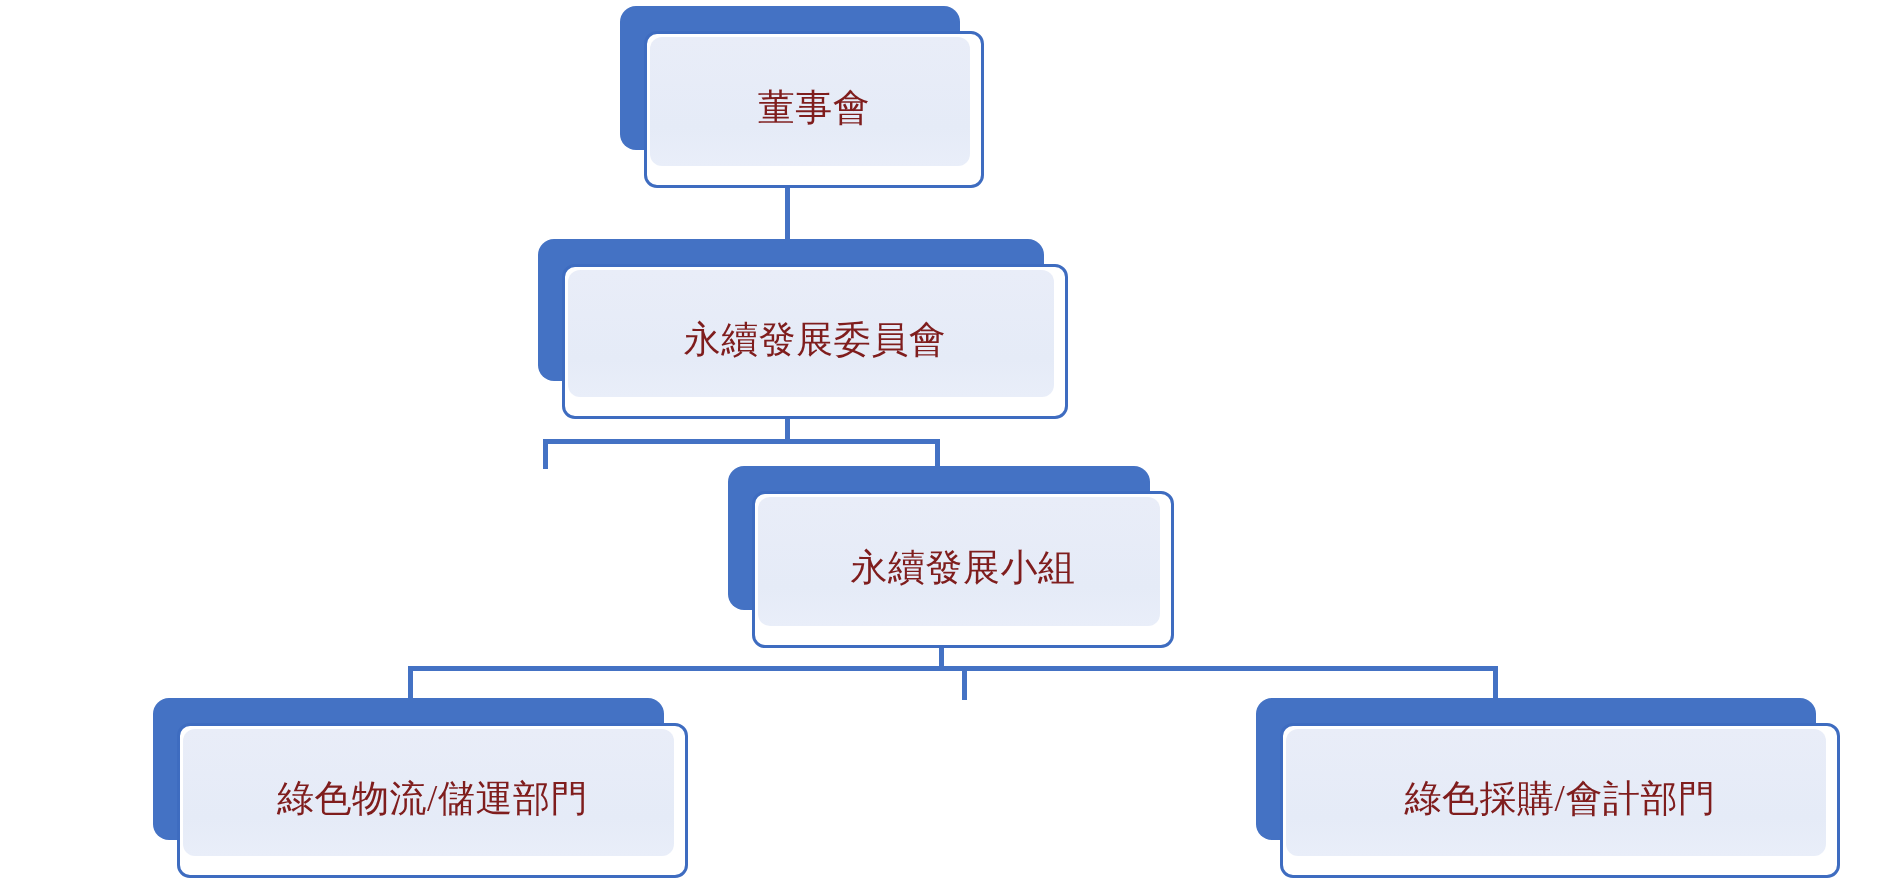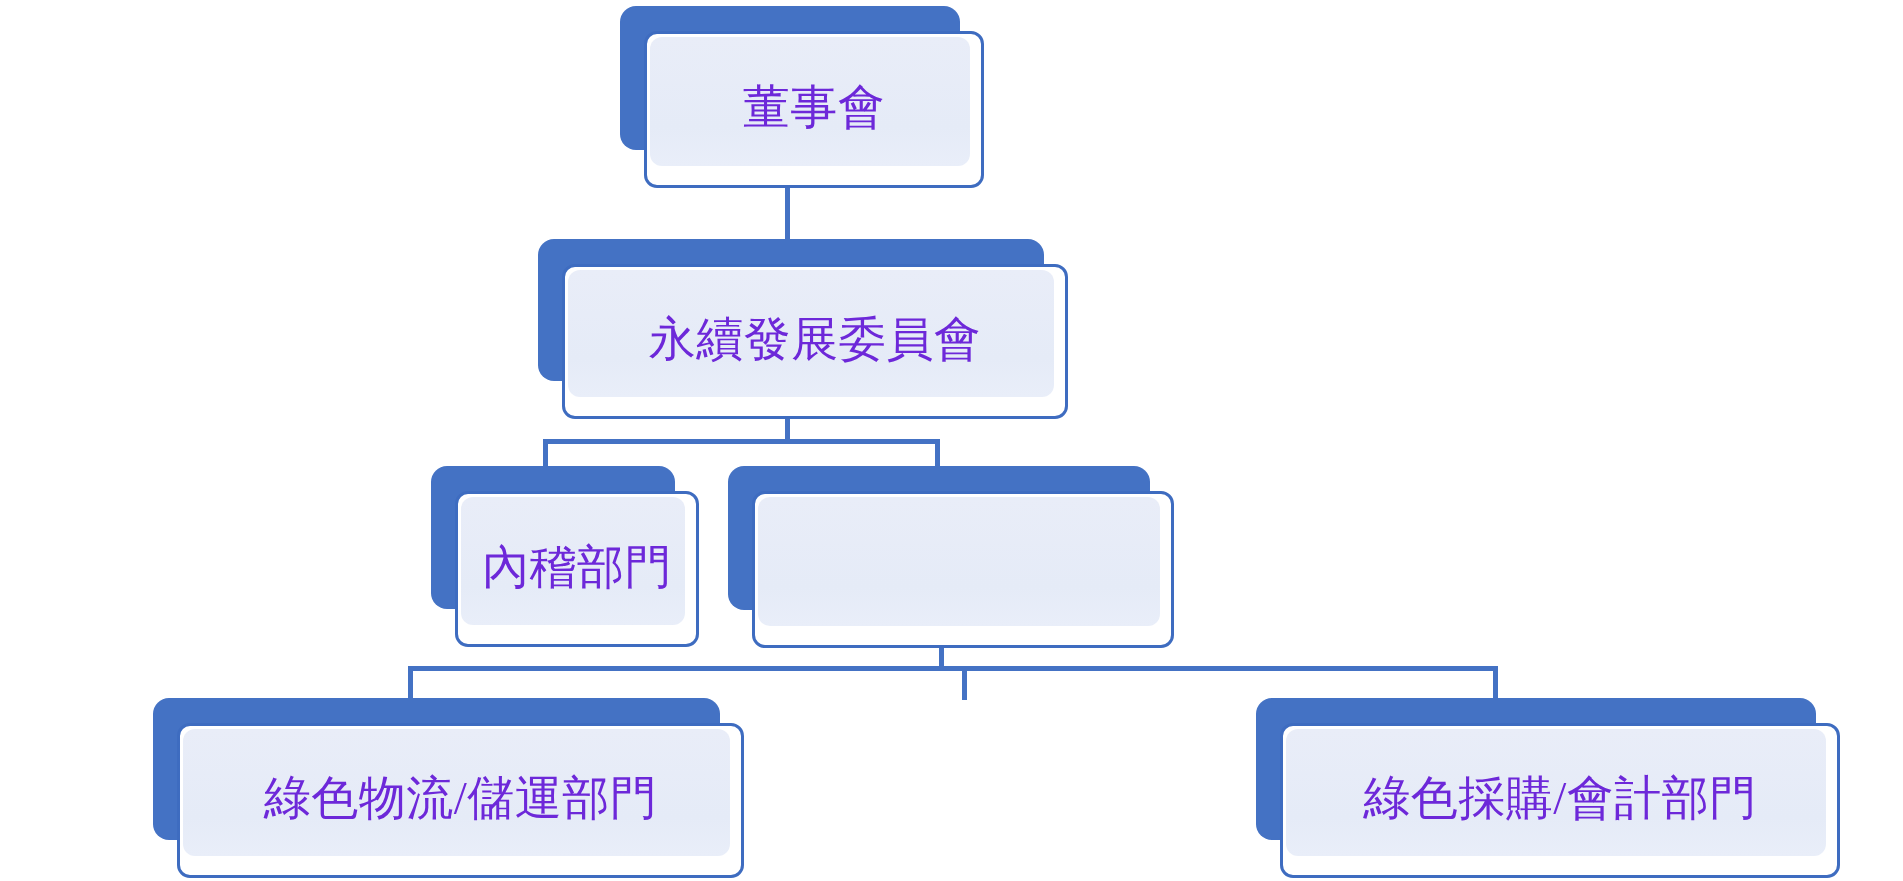--- a/index.html
+++ b/index.html
@@ -46,23 +46,23 @@
     position: absolute;
     left: 3px;
     top: 3px;
     right: 11px;
     bottom: 19px;
     border-radius: 12px;
     background: linear-gradient(180deg, #E9EDF8 0%, #E5EBF7 70%, #E9EEF9 100%);
   }
   .node .label {
     position: relative;
-    font-size: 47px;
+    font-size: 37px;
     line-height: 1;
-    color: #6d28d9;
+    color: #7f1d1d;
     white-space: nowrap;
     letter-spacing: 0.5px;
     transform: translateY(-2px);
   }
   
   .vline, .hline {
     position: absolute;
     background: #4472C4;
   }
   .vline { width: 5px; }
@@ -95,36 +95,30 @@
   </div>
 
   <div class="node" style="left:538px; top:239px; width:530px; height:180px;">
     <div class="shadow-panel"></div>
     <div class="card">
       <div class="fill"></div>
       <span class="label">永續發展委員會</span>
     </div>
   </div>
 
-  <div class="node" style="left:431px; top:466px; width:268px; height:181px;">
-    <div class="shadow-panel"></div>
-    <div class="card">
-      <div class="fill"></div>
-      <span class="label">內稽部門</span>
-    </div>
-  </div>
 
   <div class="node" style="left:728px; top:466px; width:446px; height:182px;">
     <div class="shadow-panel"></div>
     <div class="card">
       <div class="fill"></div>
+      <span class="label">永續發展小組</span>
     </div>
   </div>
 
-  <div class="node" style="left:153px; top:698px; width:591px; height:180px;">
+  <div class="node" style="left:153px; top:698px; width:535px; height:180px;">
     <div class="shadow-panel"></div>
     <div class="card">
       <div class="fill"></div>
       <span class="label">綠色物流/儲運部門</span>
     </div>
   </div>
 
 
   <div class="node" style="left:1256px; top:698px; width:584px; height:180px;">
     <div class="shadow-panel"></div>

